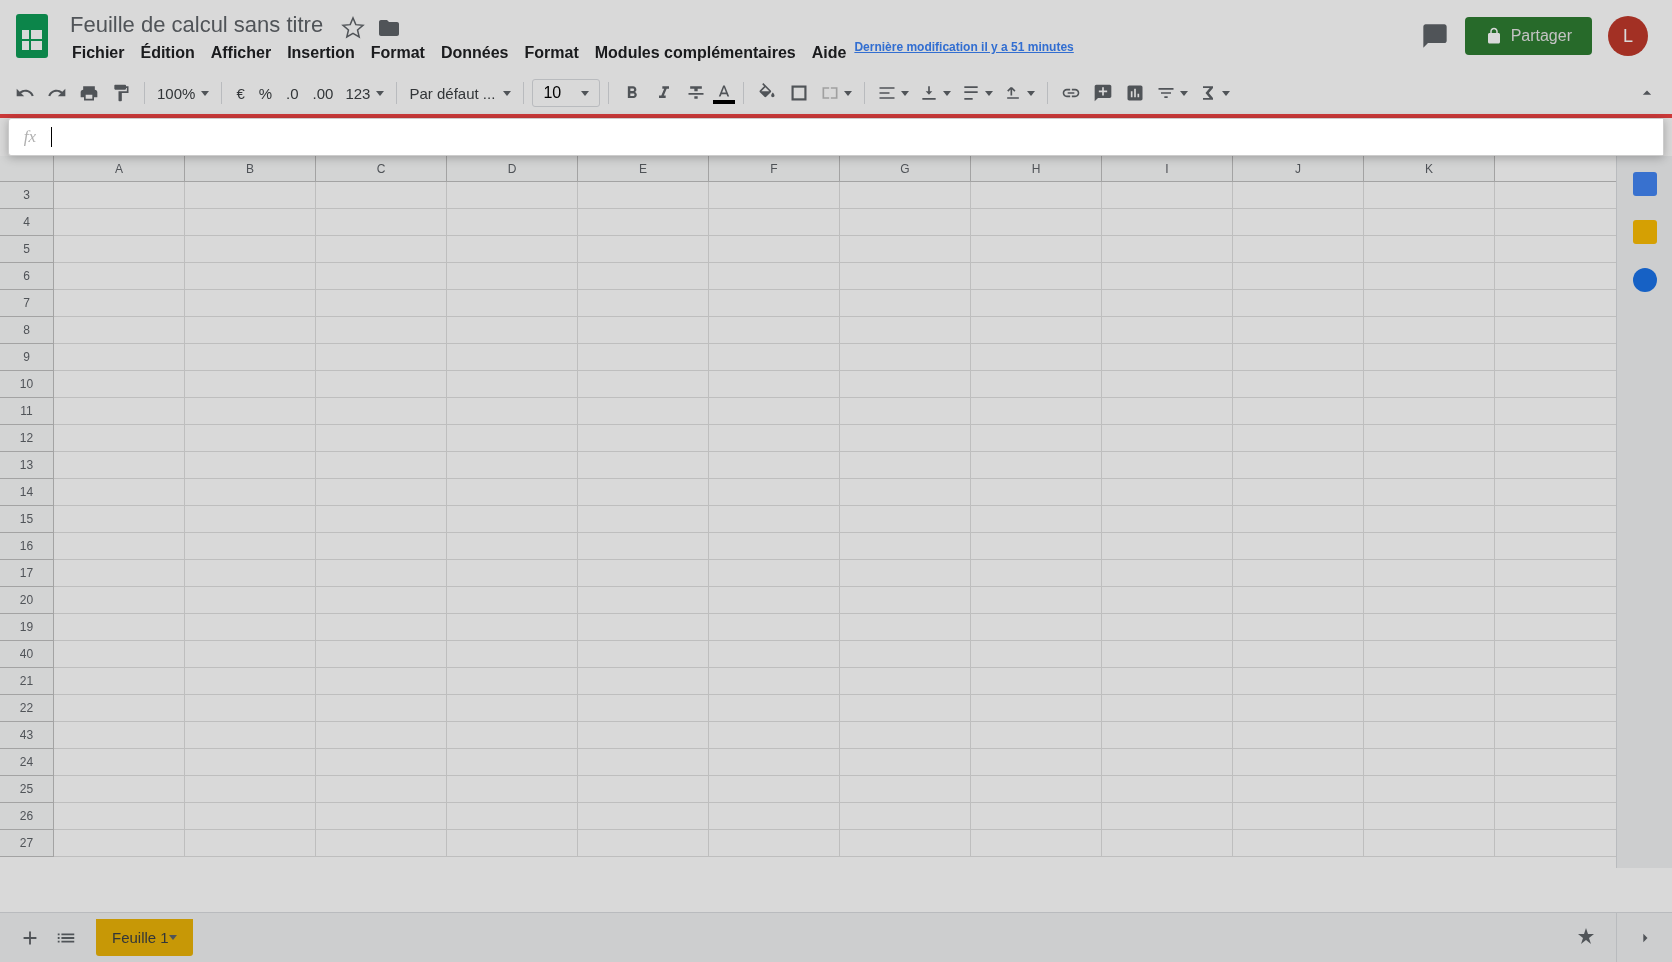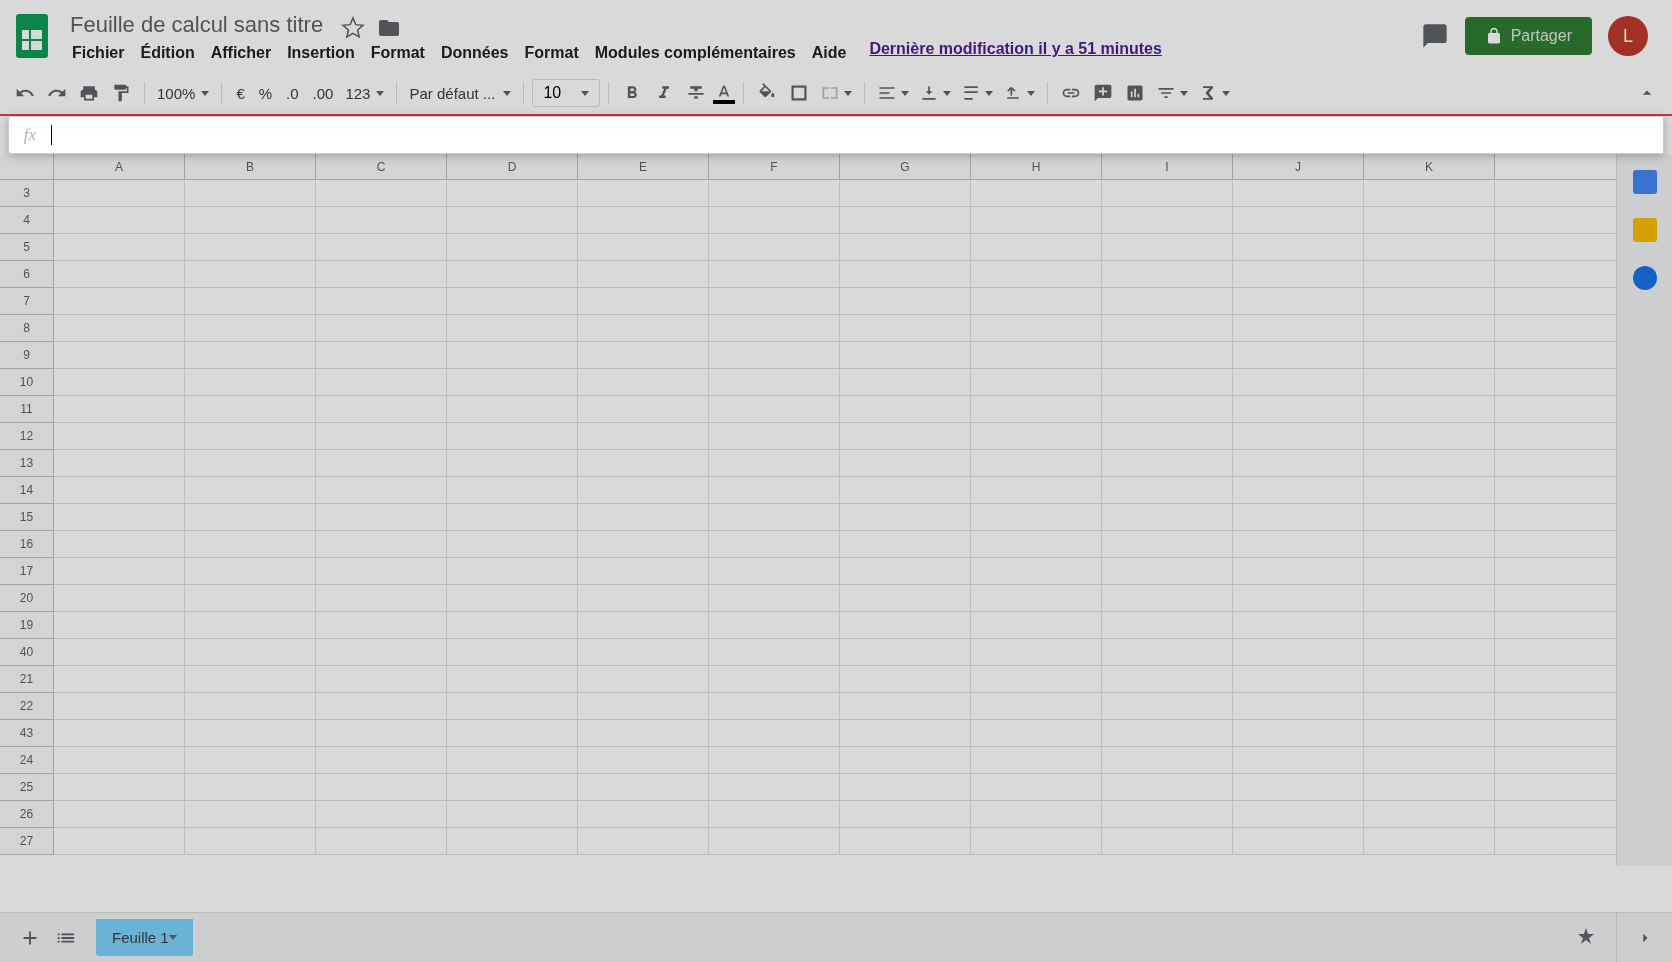--- a/index.html
+++ b/index.html
@@ -7,27 +7,27 @@
 .dim-overlay { position: absolute; inset: 0; background: rgba(0,0,0,0.15); pointer-events: none; z-index: 5; }
 .header { display: flex; align-items: flex-start; padding: 8px 16px 0 8px; }
 .logo { width: 48px; height: 56px; display: flex; align-items: center; justify-content: center; }
 .logo svg { width: 40px; height: 48px; }
 .title-area { flex: 1; padding-left: 8px; }
 .title-row { display: flex; align-items: flex-end; height: 32px; }
 .doc-title { font-size: 22px; color: #5f6368; padding: 2px 6px; }
 .star-icon, .folder-icon { width: 24px; height: 24px; margin-left: 12px; fill: #5f6368; cursor: pointer; }
 .menu-bar { display: flex; align-items: flex-start; height: 32px; font-weight: bold; }
 .menu-item { padding: 4px 8px; font-size: 16px; color: #202124; cursor: pointer; }
-.last-edit { font-size: 16px; color: #4c1d95; text-decoration: underline; margin-left: 15px; cursor: pointer; }
+.last-edit { font-size: 12px; color: #3b82f6; text-decoration: underline; margin-left: 0; cursor: pointer; }
 .header-right { display: flex; align-items: center; gap: 16px; padding-right: 8px; padding-top: 8px; }
 .comments-icon { width: 28px; height: 28px; fill: #5f6368; cursor: pointer; }
 .share-btn { background: #2e7d32; color: #e5e5e5; border: none; border-radius: 4px; padding: 10px 20px; font-size: 16px; font-weight: 500; display: flex; align-items: center; gap: 8px; cursor: pointer; }
 .share-btn svg { width: 18px; height: 18px; fill: #fff; }
 .avatar { width: 40px; height: 40px; border-radius: 50%; background: #c0392b; color: #fff; display: flex; align-items: center; justify-content: center; font-size: 18px; font-weight: 500; cursor: pointer; }
-.toolbar { display: flex; align-items: center; padding: 6px 10px; border-bottom: 2px solid #ef4444; gap: 2px; }
+.toolbar { display: flex; align-items: center; padding: 6px 10px; border-bottom: 4px solid #ef4444; gap: 2px; }
 .tb-btn { width: 30px; height: 30px; display: flex; align-items: center; justify-content: center; cursor: pointer; border-radius: 3px; }
 .tb-btn svg { width: 20px; height: 20px; fill: #5f6368; }
 .tb-sep { width: 1px; height: 22px; background: #dadce0; margin: 0 6px; }
 .tb-text { font-size: 15px; color: #3c4043; padding: 0 6px; cursor: pointer; }
 .tb-combo { display: flex; align-items: center; font-size: 15px; color: #3c4043; padding: 0 4px; cursor: pointer; }
 .tb-combo .caret { margin-left: 6px; }
 .caret { width: 0; height: 0; border-left: 4px solid transparent; border-right: 4px solid transparent; border-top: 5px solid #5f6368; }
 .font-box { border: 1px solid #dadce0; border-radius: 3px; padding: 4px 10px; display: flex; align-items: center; gap: 20px; cursor: pointer; }
 .text-color-btn { display: flex; flex-direction: column; align-items: center; cursor: pointer; }
 .text-color-btn .underline-bar { width: 22px; height: 4px; background: #000; margin-top: 1px; }
@@ -49,21 +49,21 @@
 .cells { flex: 1; }
 .cell-row { display: flex; height: 27px; border-bottom: 1px solid #e0e0e0; }
 .cell { width: 131px; border-right: 1px solid #e0e0e0; }
 .side-panel { width: 56px; background: #f1f3f4; border-left: 1px solid #dadce0; display: flex; flex-direction: column; align-items: center; padding-top: 16px; gap: 24px; }
 .side-icon { width: 24px; height: 24px; cursor: pointer; border-radius: 3px; }
 .side-icon.cal { background: #4285f4; }
 .side-icon.keep { background: #fbbc04; }
 .side-icon.tasks { background: #1a73e8; border-radius: 50%; }
 .bottom-bar { position: absolute; bottom: 0; left: 0; right: 56px; height: 50px; background: #f1f3f4; border-top: 1px solid #dadce0; display: flex; align-items: center; padding: 0 12px; }
 .bb-btn { width: 36px; height: 36px; display: flex; align-items: center; justify-content: center; cursor: pointer; fill: #5f6368; }
-.sheet-tab { background: #7dd3fc; border-radius: 0 0 3px 3px; padding: 10px 16px; margin-left: 12px; display: flex; align-items: center; font-size: 15px; color: #3c4043; cursor: pointer; }
+.sheet-tab { background: #eab308; border-radius: 0 0 3px 3px; padding: 10px 16px; margin-left: 12px; display: flex; align-items: center; font-size: 15px; color: #3c4043; cursor: pointer; }
 .explore-btn { margin-left: auto; width: 36px; height: 36px; display: flex; align-items: center; justify-content: center; cursor: pointer; }
 .side-bottom { position: absolute; bottom: 0; right: 0; width: 56px; height: 50px; background: #f1f3f4; border-left: 1px solid #dadce0; border-top: 1px solid #dadce0; display: flex; align-items: center; justify-content: center; cursor: pointer; }
 </style>
 </head>
 <body>
 
 <div class="dim-overlay"></div>
 
 <div class="header">
   <div class="logo">

